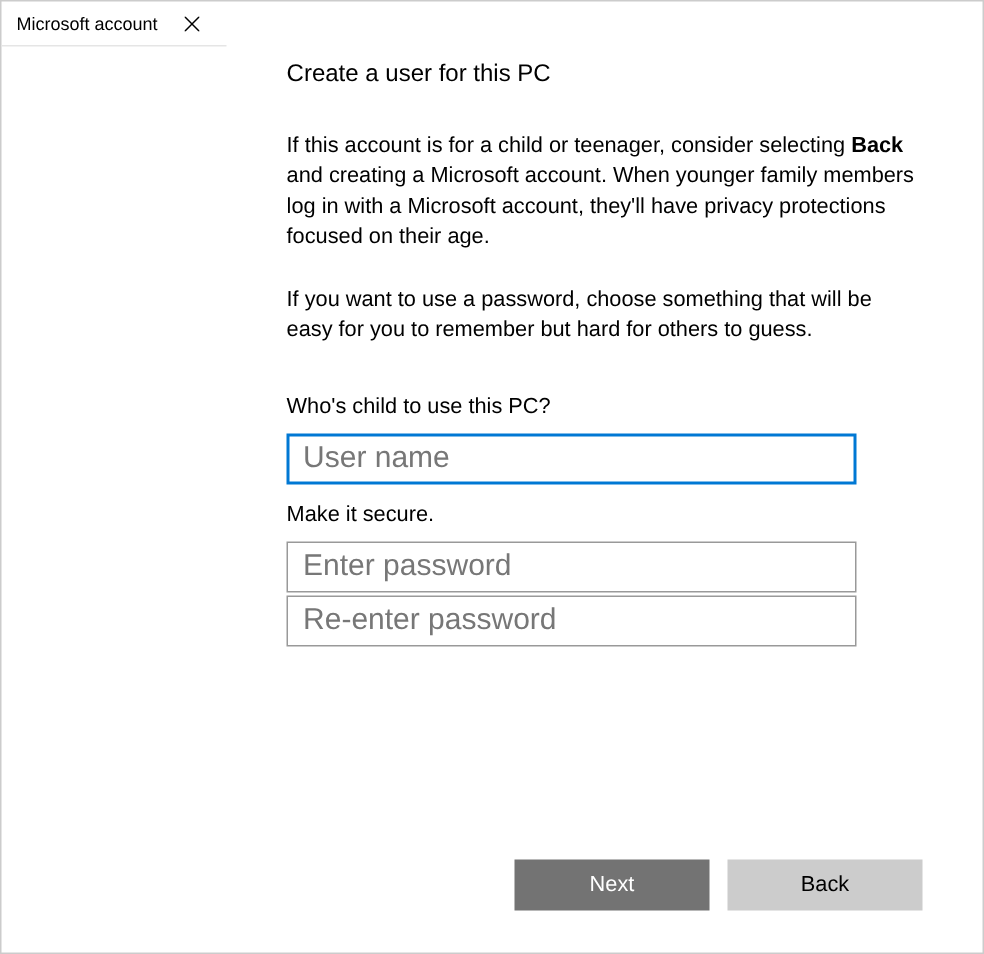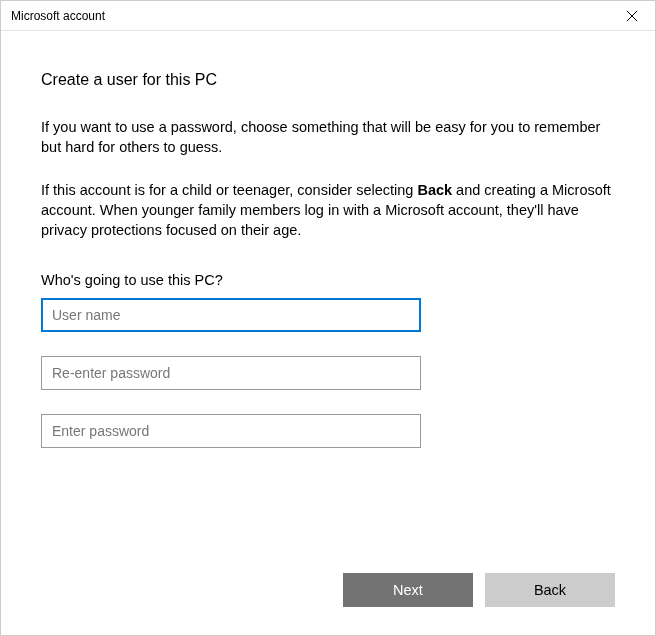--- a/index.html
+++ b/index.html
@@ -13,21 +13,21 @@
       width: 656px;
       height: 636px;
       overflow: hidden;
     }
     .window {
       width: 656px;
       height: 636px;
       border: 1px solid #ccc;
       background: #fff;
       display: flex;
-      flex-direction: column;
+      flex-direction: row;
       justify-content: space-between;
     }
     .titlebar {
       height: 30px;
       display: flex;
       align-items: center;
       justify-content: space-between;
       padding-left: 10px;
       border-bottom: 1px solid #e5e5e5;
       font-size: 12px;
@@ -73,27 +73,27 @@
     .section-label {
       font-size: 14.5px;
       color: #000;
       margin-bottom: 10px;
       margin-top: 10px;
     }
     .field {
       width: 380px;
       height: 34px;
       border: 1px solid #999;
-      font-size: 14px;
+      font-size: 20px;
       padding: 0 10px;
       color: #666;
       background: #fff;
       outline: none;
       font-family: inherit;
-      margin-bottom: 24px;
+      margin-bottom: 2px;
     }
     .field.focused {
       border: 2px solid #0078d4;
       padding: 0 9px;
     }
     .field::placeholder {
       color: #777;
     }
     .button-row {
       position: absolute;
@@ -132,30 +132,31 @@
       <svg viewBox="0 0 10 10">
         <line x1="0" y1="0" x2="10" y2="10" stroke="#000" stroke-width="1"></line>
         <line x1="10" y1="0" x2="0" y2="10" stroke="#000" stroke-width="1"></line>
       </svg>
     </div>
   </div>
 
   <div class="content">
     <h1 class="heading">Create a user for this PC</h1>
 
-    <p class="intro-para">If you want to use a password, choose something that will be easy for you to remember but hard for others to guess.</p>
-
     <p class="intro-para">
       <span>If this account is for a child or teenager, consider selecting </span><span class="bold">Back</span><span> and creating a Microsoft account. When younger family members log in with a Microsoft account, they'll have privacy protections focused on their age.</span>
     </p>
 
-    <div class="section-label">Who's going to use this PC?</div>
+    <p class="intro-para">If you want to use a password, choose something that will be easy for you to remember but hard for others to guess.</p>
+
+    <div class="section-label">Who's child to use this PC?</div>
     <input type="text" class="field focused" placeholder="User name" style="">
 
+    <div class="section-label">Make it secure.</div>
+    <input type="password" class="field" placeholder="Enter password" style="">
     <input type="password" class="field" placeholder="Re-enter password" style="">
-    <input type="password" class="field" placeholder="Enter password" style="">
 
     <div class="button-row">
       <button class="btn btn-primary">Next</button>
       <button class="btn btn-secondary">Back</button>
     </div>
   </div>
 </div>
 
 </body></html>

